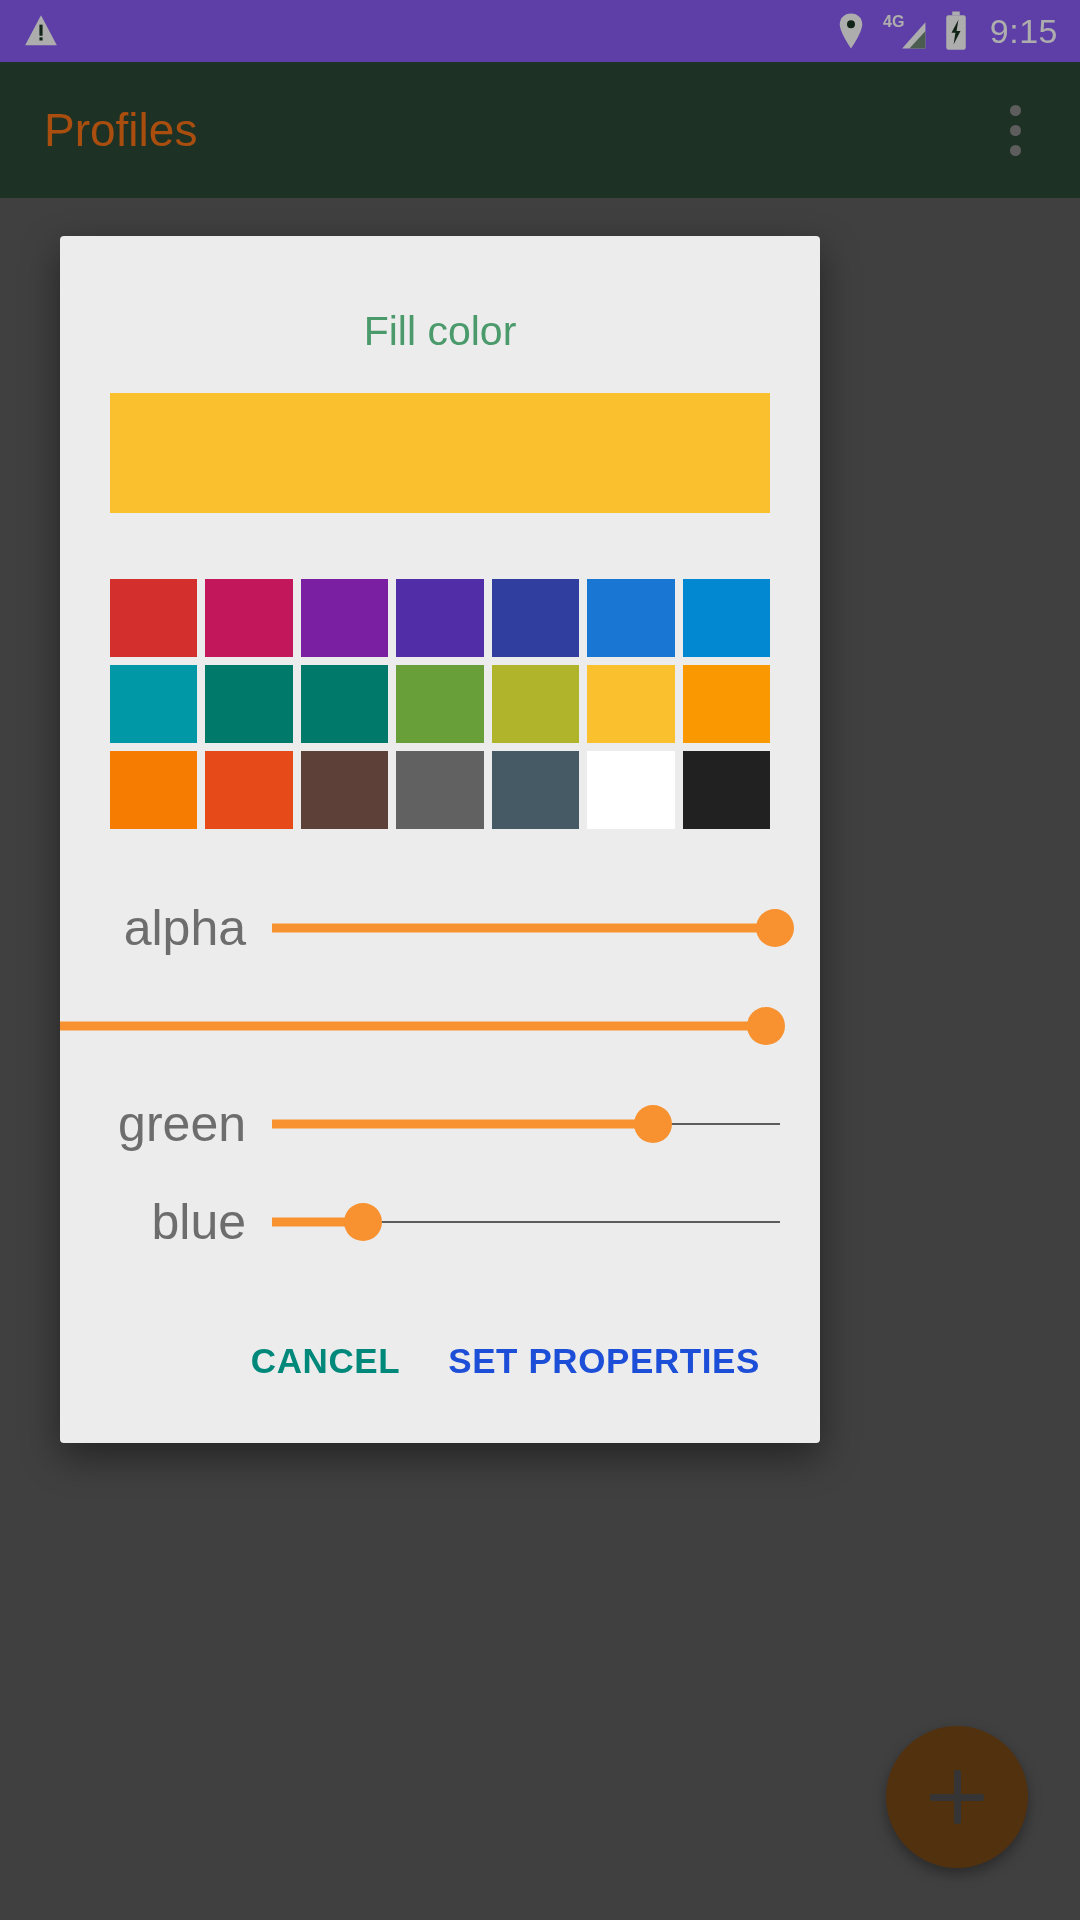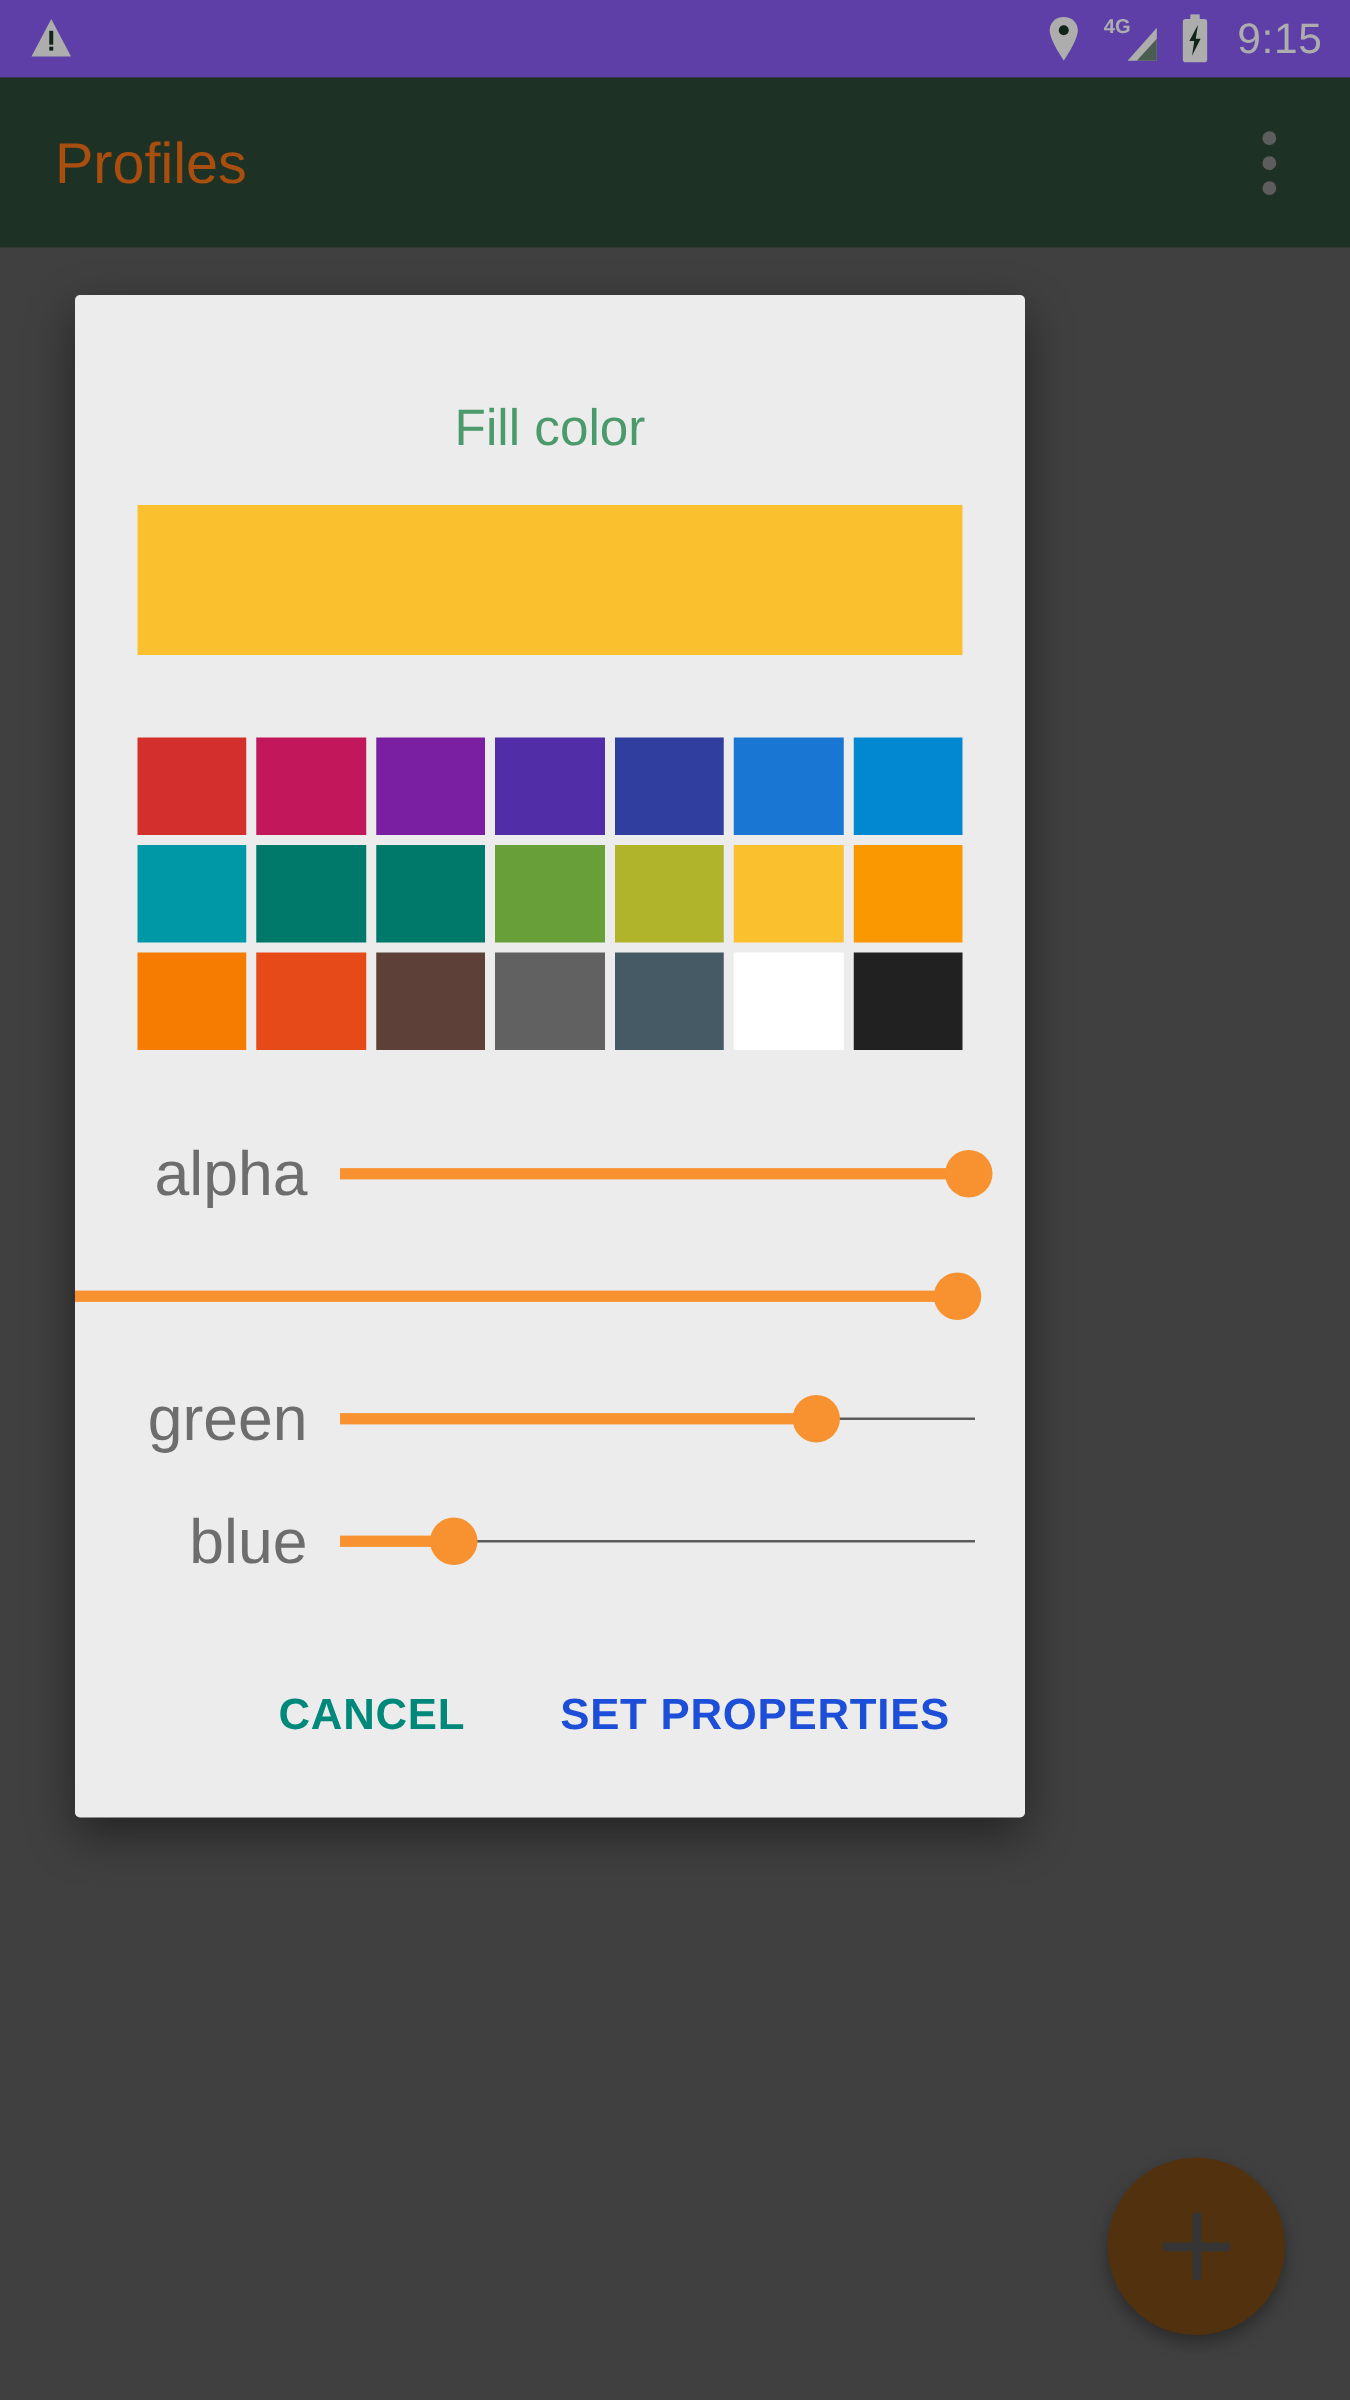--- a/index.html
+++ b/index.html
@@ -113,21 +113,21 @@
   
   #dialog {
     position: absolute;
     left: 60px;
     top: 236px;
     width: 760px;
     background: #ececec;
     border-radius: 4px;
     box-shadow: 0 14px 38px rgba(0,0,0,0.45);
     box-sizing: border-box;
-    padding: 11px 0 0 0;
+    padding: 0 0 0 0;
   }
   #dialog-title {
     text-align: center;
     color: #4b9a6b;
     font-size: 41px;
     font-weight: 400;
     padding: 72px 0 38px 0;
   }
 
   #preview-swatch {
@@ -199,21 +199,21 @@
     transform: translateY(-50%);
     border-radius: 50%;
     background: #f8912f;
   }
 
   
   #dialog-actions {
     display: flex;
     justify-content: flex-end;
     align-items: center;
-    gap: 68px;
+    gap: 40px;
     padding: 64px 56px 56px 0;
   }
   .dialog-button {
     background: none;
     border: none;
     color: #00897b;
     font-family: "Liberation Sans", sans-serif;
     font-size: 35px;
     font-weight: 700;
     letter-spacing: 0.6px;

